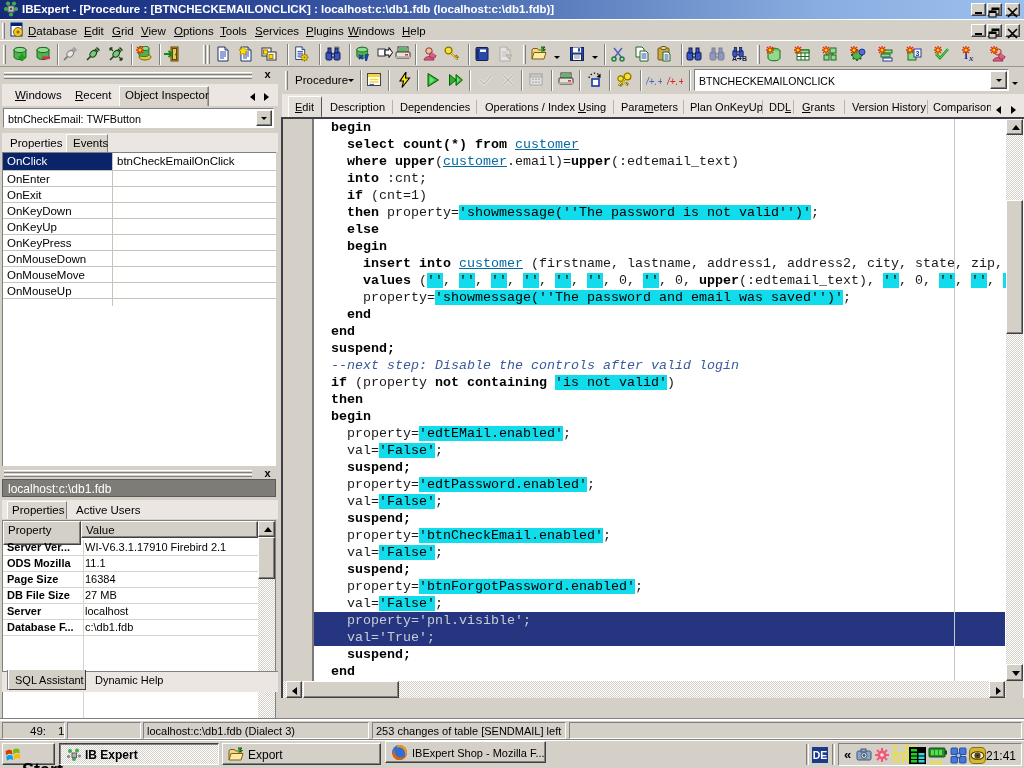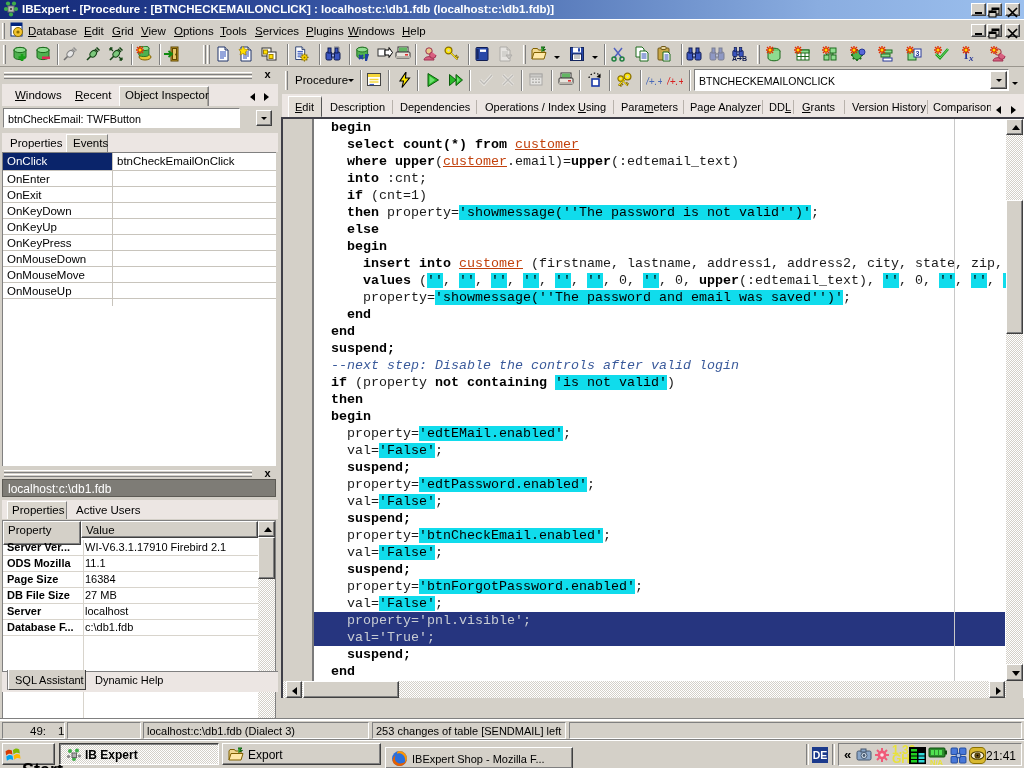--- a/index.html
+++ b/index.html
@@ -7,21 +7,21 @@
 #page{position:relative;width:1024px;height:768px}
 .sunken{border-top:1px solid #808080;border-left:1px solid #808080;border-right:1px solid #fff;border-bottom:1px solid #fff}
 .btn3d{border-top:1px solid #fff;border-left:1px solid #fff;border-right:1px solid #404040;border-bottom:1px solid #404040;box-shadow:inset -1px -1px 0 #808080;background:#d4d0c8}
 .vsep{width:2px;border-left:1px solid #808080;border-right:1px solid #fff}
 .grip{width:3px;border-left:1px solid #fff;border-right:1px solid #808080}
 u{text-decoration:underline}
 .checker{background-image:repeating-conic-gradient(#ffffff 0% 25%, #d4d0c8 0% 50%);background-size:2px 2px}
 .ico{position:absolute;width:16px;height:16px}
 .k{font-weight:bold;color:#000}
 .s{color:#000000;background:#10dcec}
-.t{color:#c2410c;text-decoration:underline}
+.t{color:#0369a1;text-decoration:underline}
 .c{color:#3a5a9b;font-style:italic}
 .sel{color:#c8ccd4}
 </style></head>
 <body>
 <div id="page">
 <svg width="0" height="0" style="position:absolute">
 <defs>
 <g id="star">
           <path d="M4 0 L4 8 M0 4 L8 4 M1 1 L7 7 M7 1 L1 7" stroke="#e03000" stroke-width="1.4"></path>
           <circle cx="4" cy="4" r="1.5" fill="#ffd800"></circle>
@@ -444,21 +444,21 @@
  <div class="abs" style="left:2px;top:17px;width:276px;height:22px;background:#ece6e3"></div>
  <div class="abs" style="left:119px;top:19px;width:90px;height:20px;background:#d9d5cc;border:1px solid #808080;border-bottom:none;border-top-color:#fff;border-left-color:#fff;box-shadow:inset -1px 0 0 #a8a49c"></div>
  <div class="abs" style="left:0;top:22px;width:280px;font-size:11.5px;color:#000">
   <span class="abs" style="left:15px"><u>W</u>indows</span>
   <span class="abs" style="left:75px"><u>R</u>ecent</span>
   <span class="abs" style="left:125px">Object Inspector</span>
  </div>
  <div class="abs" style="left:250px;top:26px;width:0;height:0;border:4px solid transparent;border-right:5px solid #000;border-left:none"></div>
  <div class="abs" style="left:264px;top:26px;width:0;height:0;border:4px solid transparent;border-left:5px solid #000;border-right:none"></div>
 
- <div class="abs sunken" style="left:3px;top:41px;width:237px;height:20px;background:#fff">
+ <div class="abs sunken" style="left:3px;top:41px;width:271px;height:20px;background:#fff">
   <div class="abs" style="left:4px;top:4px;font-size:10.8px;color:#000">btnCheckEmail: TWFButton</div>
   <div class="btn3d abs" style="left:252px;top:1px;width:16px;height:16px">
           <div class="abs" style="left:4px;top:6px;width:0;height:0;border:3.5px solid transparent;border-top-color:#000"></div>
         </div>
  </div>
 
  <div class="abs" style="left:2px;top:66px;width:276px;height:19px;background:#ece6e3"></div>
  <div class="abs" style="left:66px;top:67px;width:42px;height:18px;background:#d9d5cc;border:1px solid #808080;border-bottom:none;border-top-color:#fff;border-left-color:#fff"></div>
  <div class="abs" style="left:0;top:70px;font-size:11.5px;color:#000;width:280px">
   <span class="abs" style="left:10px">Properties</span>
@@ -559,21 +559,21 @@
   <span class="abs" style="left:13px"><u>E</u>dit</span>
   <span class="abs" style="left:39px;top:-3px;width:1px;height:18px;background:#555"></span>
   <span class="abs" style="left:48px">Description</span>
   <span class="abs" style="left:110px;top:-1px;width:1px;height:14px;background:#b8b2ac"></span>
   <span class="abs" style="left:118px">De<u>p</u>endencies</span>
   <span class="abs" style="left:194px;top:-1px;width:1px;height:14px;background:#b8b2ac"></span>
   <span class="abs" style="left:203px">Operations / Index <u>U</u>sing</span>
   <span class="abs" style="left:331px;top:-1px;width:1px;height:14px;background:#b8b2ac"></span>
   <span class="abs" style="left:339px">Para<u>m</u>eters</span>
   <span class="abs" style="left:401px;top:-1px;width:1px;height:14px;background:#b8b2ac"></span>
-  <span class="abs" style="left:408px">Page Analyzer</span>
+  <span class="abs" style="left:408px">Plan OnKeyUp</span>
   <span class="abs" style="left:480px;top:-1px;width:1px;height:14px;background:#b8b2ac"></span>
   <span class="abs" style="left:487px">DD<u>L</u></span>
   <span class="abs" style="left:511px;top:-1px;width:1px;height:14px;background:#b8b2ac"></span>
   <span class="abs" style="left:520px"><u>G</u>rants</span>
   <span class="abs" style="left:562px;top:-1px;width:1px;height:14px;background:#b8b2ac"></span>
   <span class="abs" style="left:570px">Version History</span>
   <span class="abs" style="left:645px;top:-1px;width:1px;height:14px;background:#b8b2ac"></span>
   <span class="abs" style="left:651px;width:58px;overflow:hidden;display:inline-block;white-space:nowrap">Comparison</span>
  </div>
  <div class="abs" style="left:714px;top:12px;width:0;height:0;border:4px solid transparent;border-right:5px solid #000;border-left:none"></div>
@@ -667,21 +667,21 @@
           <circle cx="2.5" cy="9.5" r="1.6" fill="#888"></circle>
         </svg>
   <span class="abs" style="left:25px;top:4px;font-size:12px;font-weight:bold">IB Expert</span>
  </div>
  <div class="btn3d abs" style="left:222px;top:2px;width:159px;height:22px">
   <svg class="abs" style="left:5px;top:3px" width="16" height="16" viewBox="0 0 16 16">
           <use href="#folder"></use>
         </svg>
   <span class="abs" style="left:25px;top:4px;font-size:12px">Export</span>
  </div>
- <div class="btn3d abs" style="left:385px;top:6px;width:188px;height:22px">
+ <div class="btn3d abs" style="left:385px;top:0;width:161px;height:22px">
   <svg class="abs" style="left:5px;top:2px" width="17" height="17" viewBox="0 0 16 16">
           <circle cx="8" cy="8" r="7" fill="#2a6fdb"></circle>
           <path d="M8 1 A7 7 0 0 1 15 8 A7 7 0 0 1 13 12.5 C14 9 13 5.5 10.5 4 C9 3 7.5 3 6 3.5 C5 2.5 6.5 1 8 1 Z" fill="#ff9500"></path>
           <path d="M1.5 10 C2 13 5 15 8 15 C12 15 14.5 12 15 9 C13 13 8 13.5 5.5 11.5 C3.5 10 3 7 4.5 5 C2.5 6 1.5 8 1.5 10 Z" fill="#e66000"></path>
         </svg>
   <span class="abs" style="left:26px;top:5px;font-size:11px;white-space:nowrap">IBExpert Shop - Mozilla F...</span>
  </div>
  <div class="abs" style="left:806px;top:3px;width:3px;height:21px;border-left:1px solid #808080;border-right:1px solid #fff"></div>
  <div class="abs" style="left:812px;top:6px;width:16px;height:16px;background:#1b3a8c;color:#fff;font-size:10.5px;font-weight:bold;text-align:center;line-height:16px">DE</div>
  <div class="abs" style="left:832px;top:3px;width:3px;height:21px;border-left:1px solid #808080;border-right:1px solid #fff"></div>

